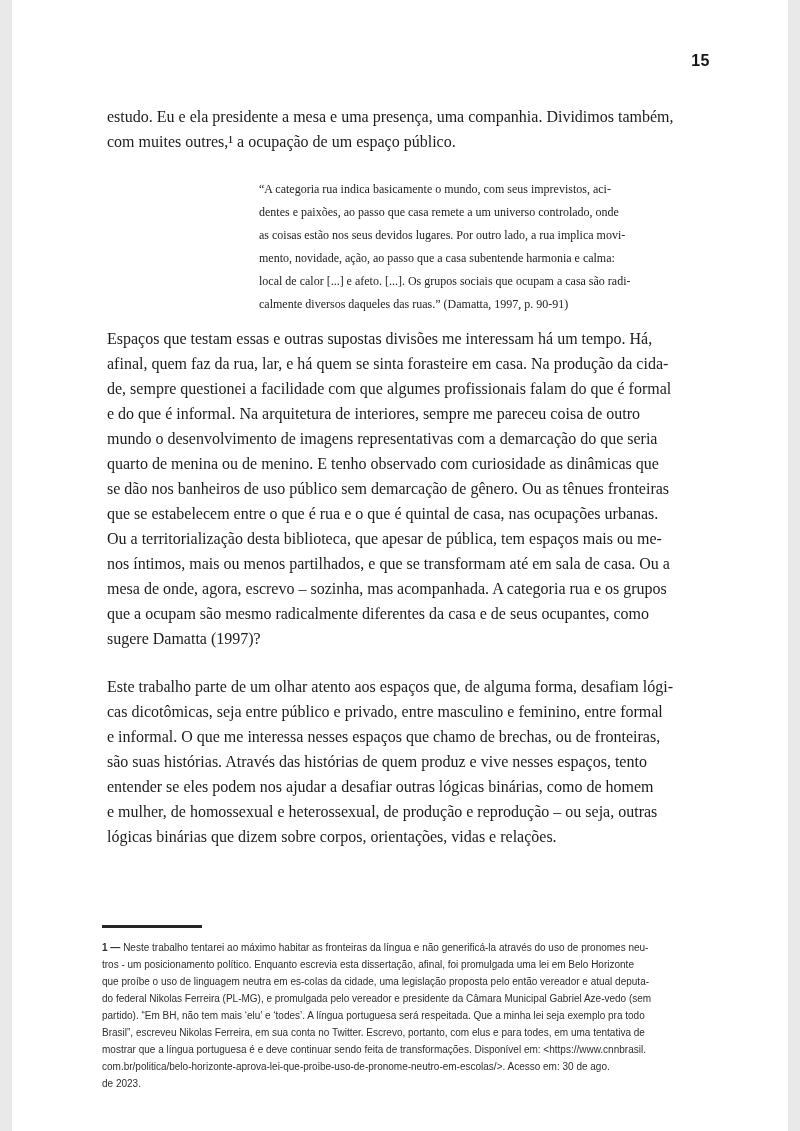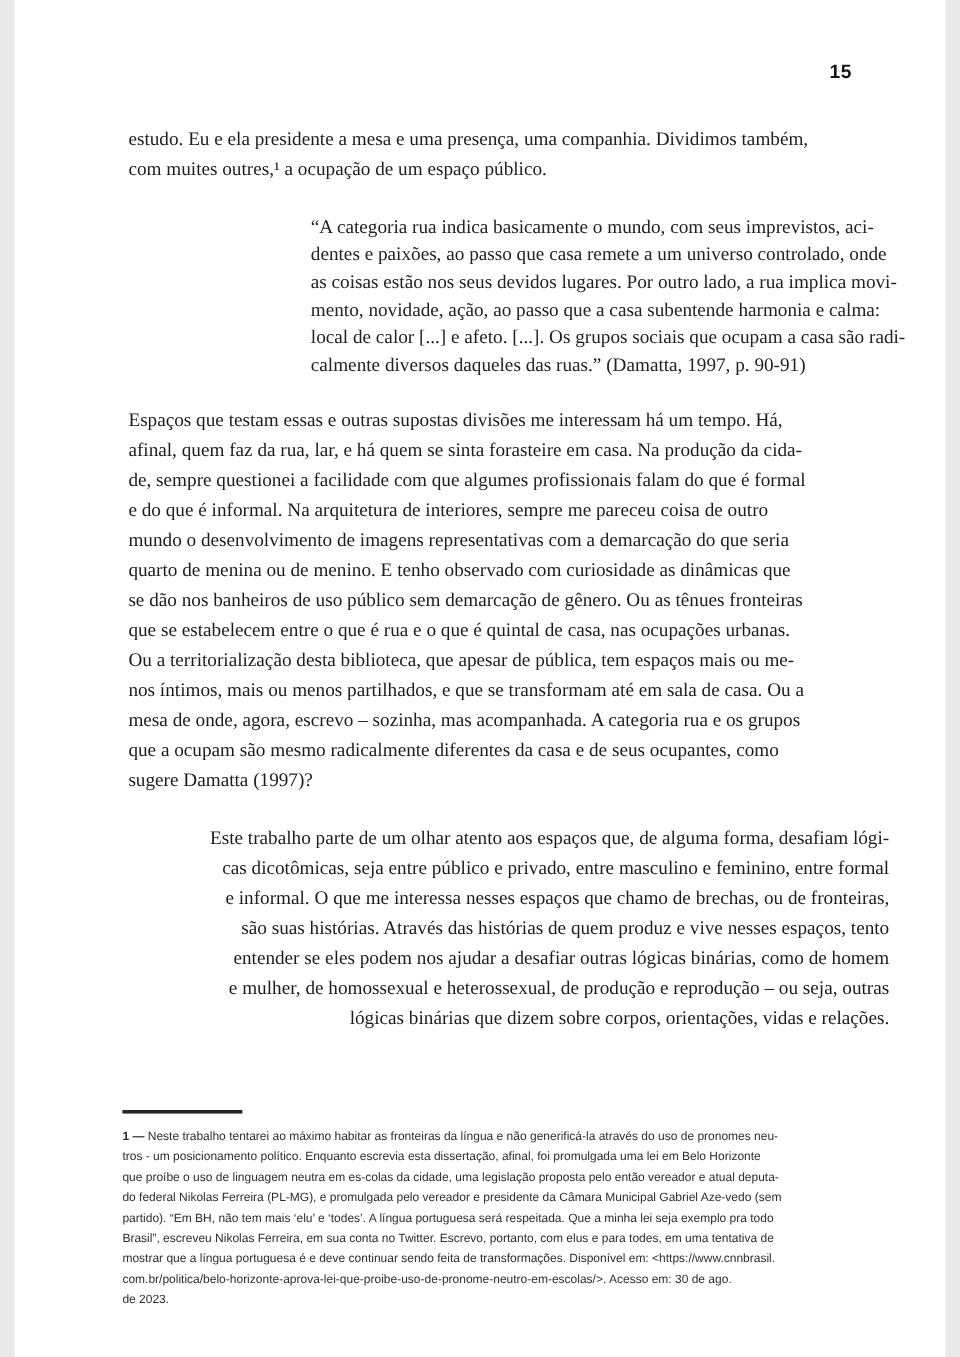--- a/index.html
+++ b/index.html
@@ -31,28 +31,28 @@
     width: 634px;
   }
   .para {
     font-size: 16px;
     line-height: 25px;
     white-space: pre;
     margin: 0;
     color: #1c1c1c;
   }
   .quote {
-    margin: 24px 0 22px 152px;
-    font-size: 16px;
+    margin: 24px 0 10px 152px;
+    font-size: 12px;
     line-height: 23px;
     white-space: pre;
     color: #222222;
   }
   .para + .para { margin-top: 23px; }
-  .para.p3 { margin-top: 23px; text-align: right; }
+  .para.p3 { margin-top: 23px; }
   .footnote {
     position: absolute;
     left: 90px;
     top: 925px;
     width: 672px;
     font-family: "Liberation Sans", "DejaVu Sans", sans-serif;
     font-size: 10px;
     line-height: 17px;
     color: #2e2e2e;
   }

